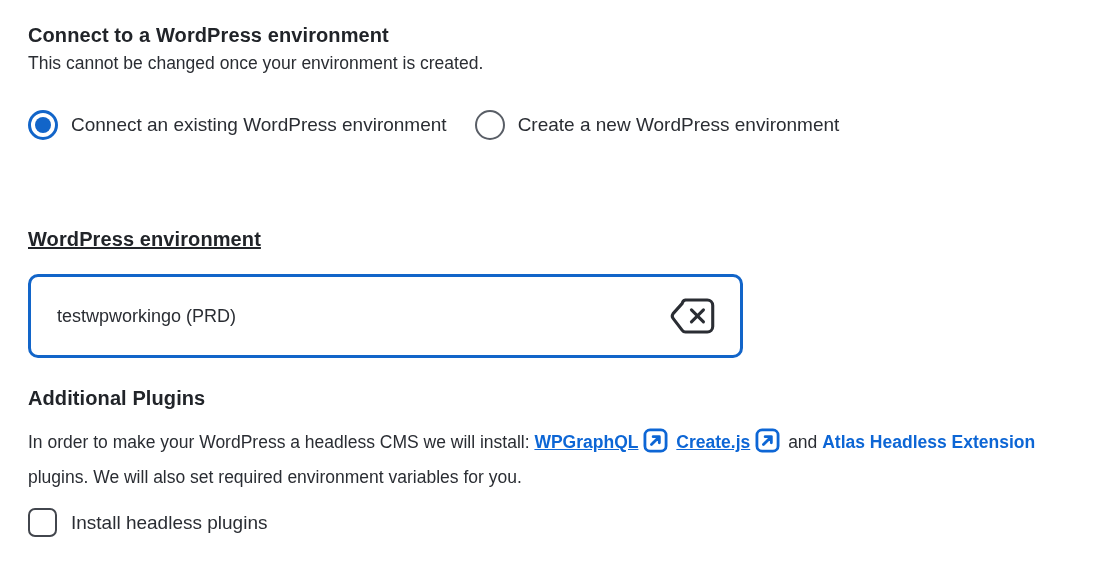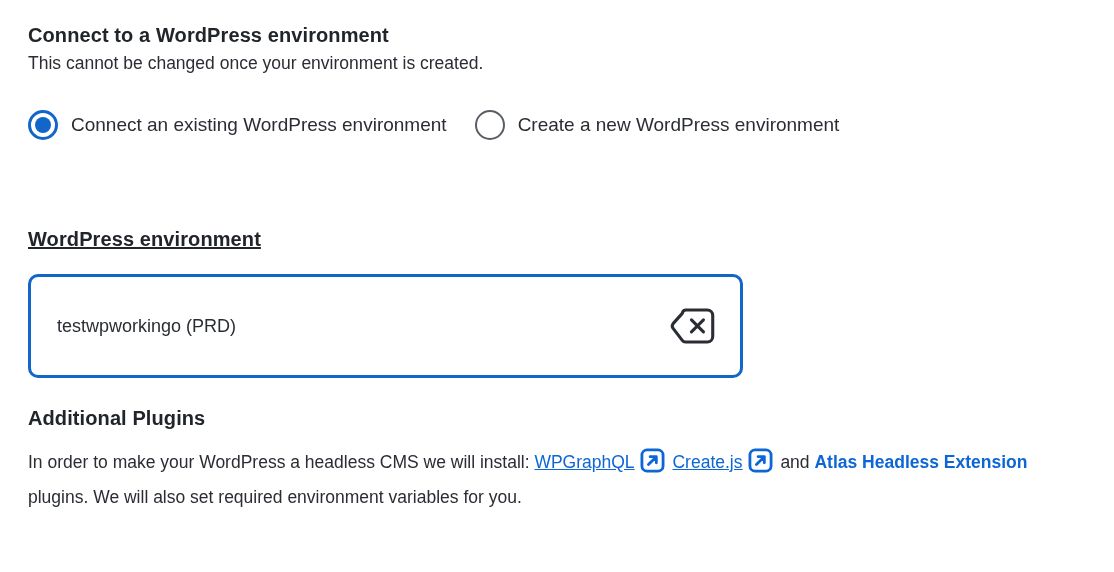--- a/index.html
+++ b/index.html
@@ -19,28 +19,28 @@
 
   .radio-group{display:flex;align-items:center;margin-top:36px;gap:28px;}
   .radio-option{display:flex;align-items:center;gap:13px;cursor:pointer;}
   .radio-control{width:30px;height:30px;border-radius:50%;border:2px solid #595e66;background:#fff;
     display:flex;align-items:center;justify-content:center;flex:none;}
   .radio-control.selected{border:3px solid var(--accent-blue);}
   .radio-control.selected::after{content:"";width:16px;height:16px;border-radius:50%;background:var(--accent-blue);}
   .radio-label{font-size:19px;color:var(--body-text);}
 
   .env-label{margin-top:88px;text-decoration:underline;}
-  .env-combobox{margin-top:24px;width:715px;height:104px;border:3px solid var(--accent-blue);border-radius:10px;
+  .env-combobox{margin-top:24px;width:715px;height:84px;border:3px solid var(--accent-blue);border-radius:10px;
     display:flex;align-items:center;justify-content:space-between;padding:0 24px 0 26px;cursor:pointer;background:#fff;}
   .env-value{font-size:18px;color:var(--body-text);}
   .clear-btn{border:none;background:none;padding:0;cursor:pointer;display:flex;align-items:center;}
 
   .plugins-title{margin-top:29px;}
   .plugins-desc{margin-top:16px;max-width:1010px;font-size:17.5px;line-height:35px;color:var(--body-text);}
-  .plugins-desc a.lnk{color:var(--link-blue);font-weight:400;text-decoration:underline;cursor:pointer;}
+  .plugins-desc a.lnk{color:var(--link-blue);font-weight:700;text-decoration:underline;cursor:pointer;}
   .plugins-desc .plain-link{color:var(--link-blue);font-weight:700;text-decoration:none;}
   .ext-icon{display:inline-flex;vertical-align:-6px;margin:0 2px 0 4px;cursor:pointer;}
 
   .checkbox-row{display:flex;align-items:center;gap:14px;margin-top:13px;cursor:pointer;}
   .checkbox-control{width:29px;height:29px;border:2px solid var(--control-border);border-radius:7px;background:#fff;flex:none;}
   .checkbox-label{font-size:19px;color:var(--body-text);}
 </style>
 </head>
 <body>
 
@@ -89,14 +89,18 @@
         <svg width="27" height="27" viewBox="0 0 24 24" fill="none" stroke="#0D66D5" stroke-width="2.5" stroke-linecap="round" stroke-linejoin="round">
           <rect x="2.6" y="2.6" width="18.8" height="18.8" rx="4.6"></rect>
           <path d="M8.4 15.6L15.4 8.6M9.9 8.6h5.5v5.5"></path>
         </svg>
       </span>
     <span>and</span>
     <span class="plain-link">Atlas Headless Extension</span>
     <span>plugins. We will also set required environment variables for you.</span>
   </p>
 
+  <div class="checkbox-row">
+    <span class="checkbox-control"></span>
+    <span class="checkbox-label">Install headless plugins</span>
+  </div>
 
 </div>
 
 </body></html>

